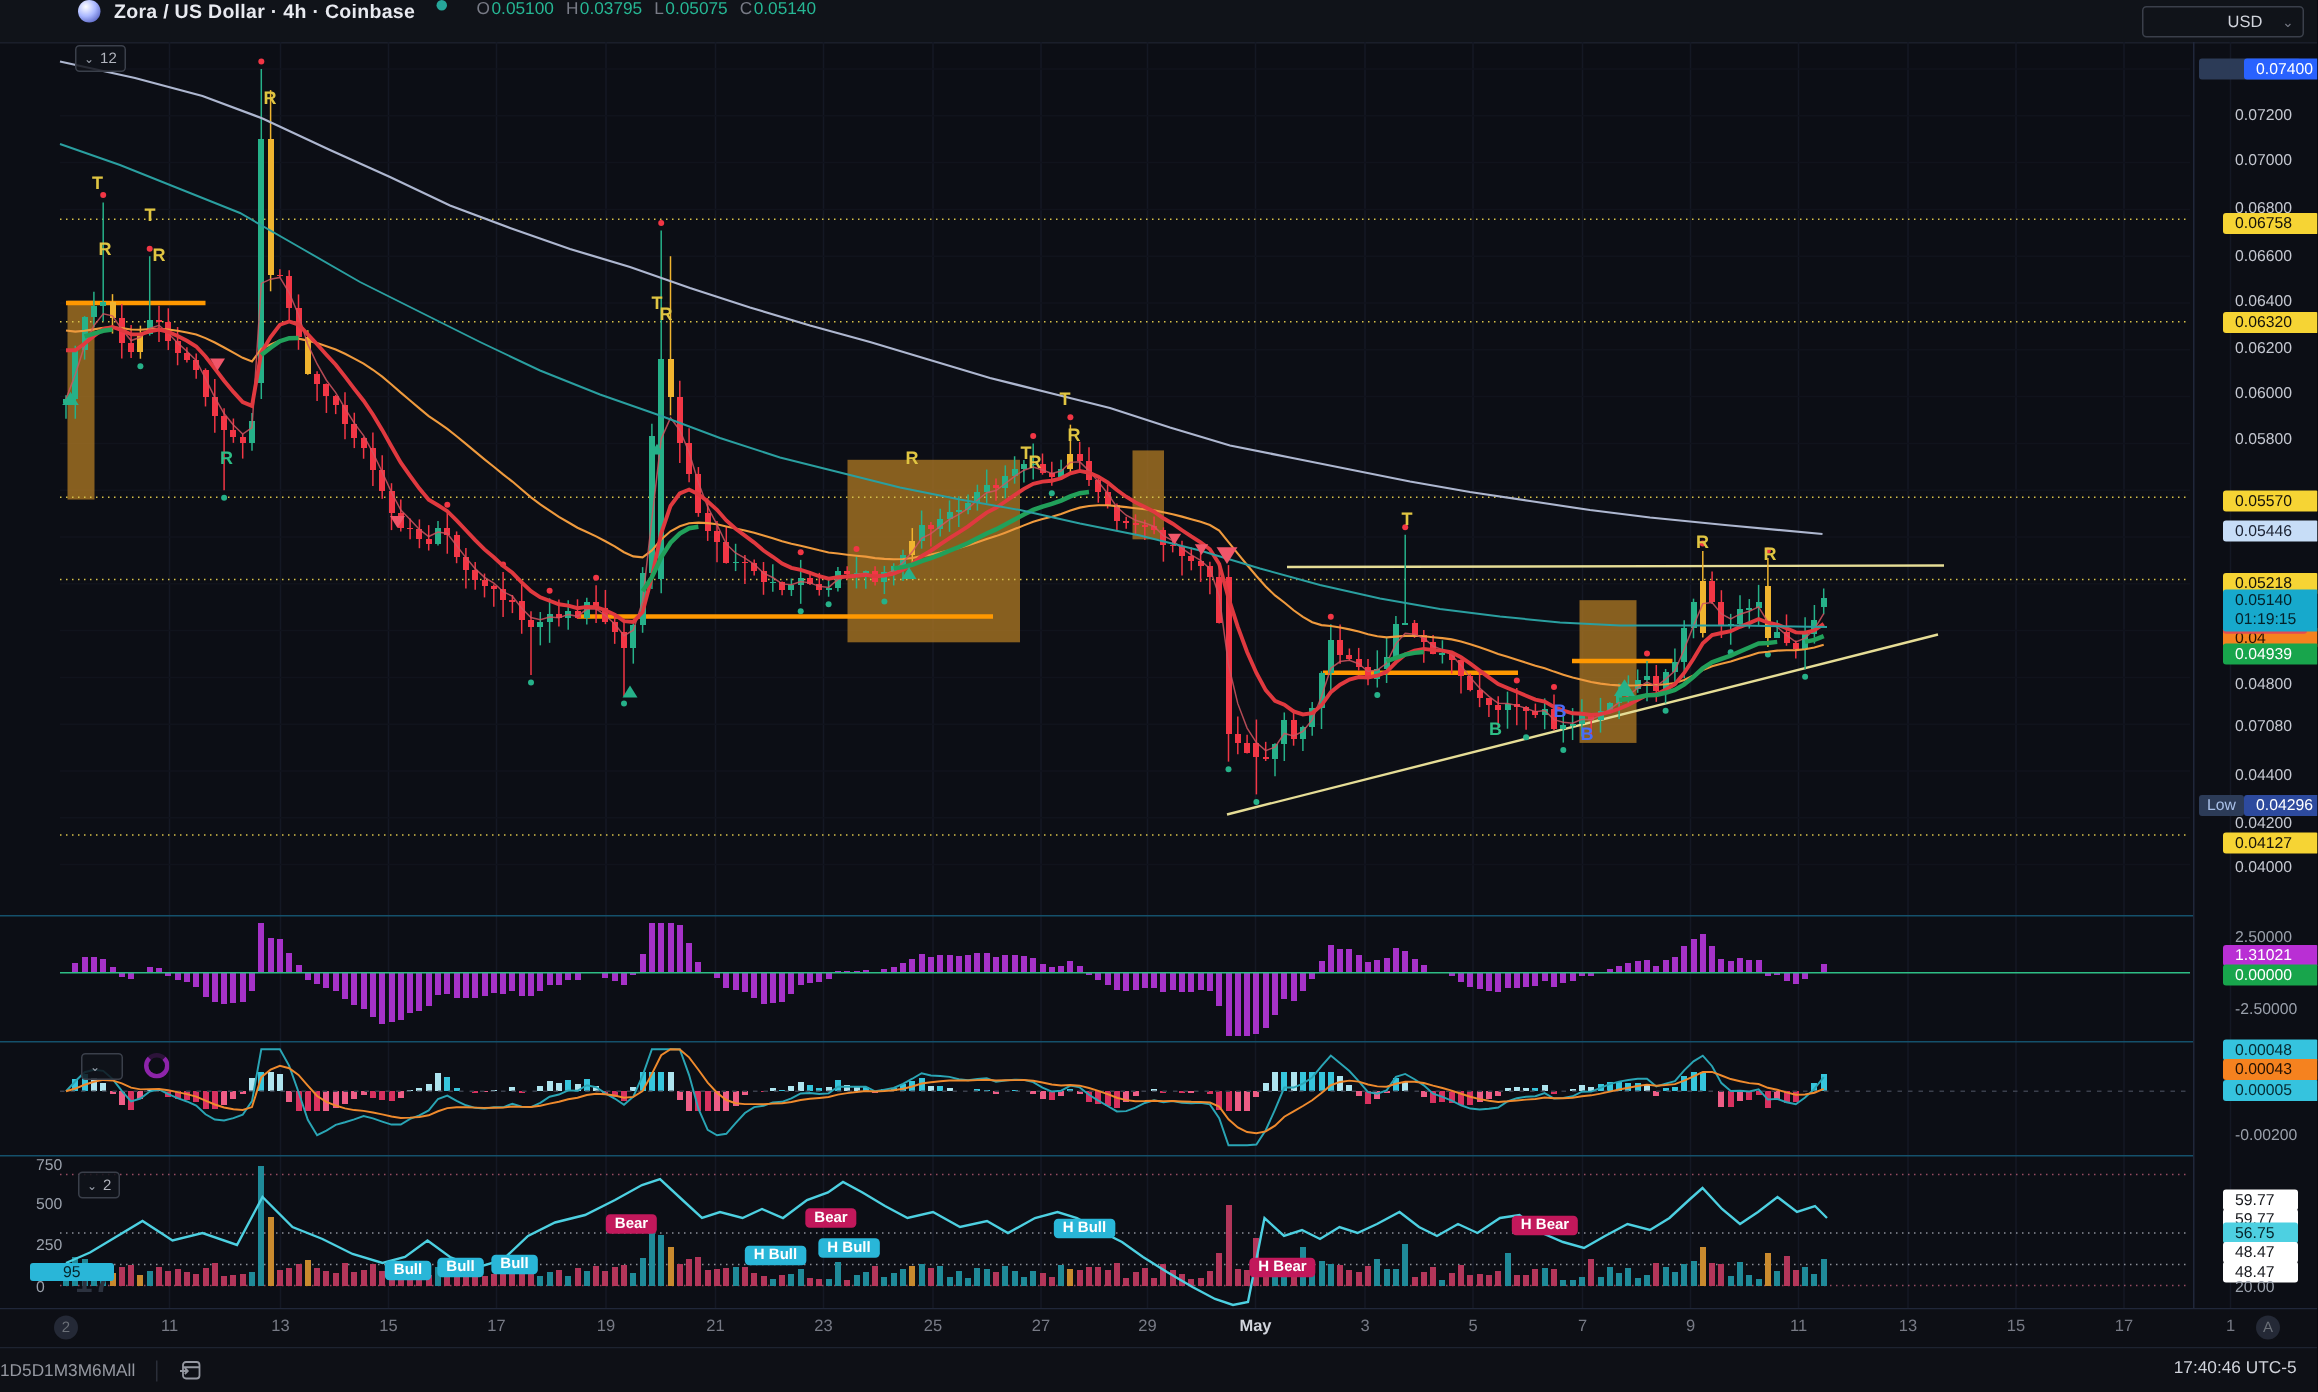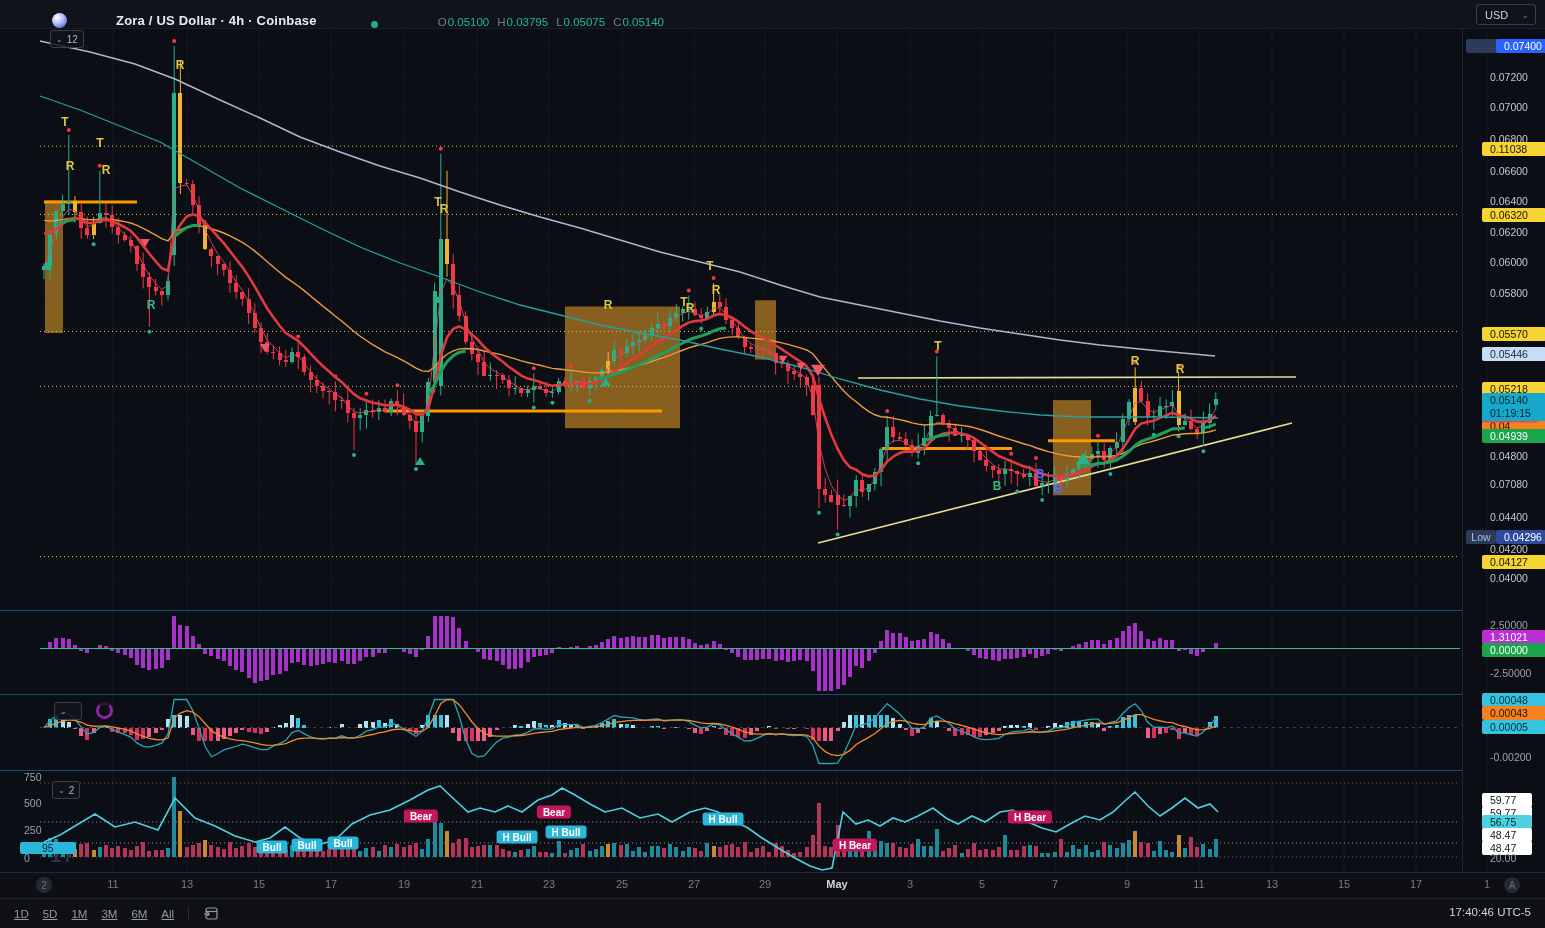--- a/index.html
+++ b/index.html
@@ -1,29 +1,29 @@
 <!DOCTYPE html>
 <html><head>
 <meta charset="utf-8">
 <style>
   html,body{margin:0;padding:0;background:#07080c;}
   #app{position:relative;width:1545px;height:928px;background:#0c0e15;overflow:hidden;
        font-family:"Liberation Sans",sans-serif;color:#d1d4dc;}
   
   #header{position:absolute;left:0;top:0;width:100%;height:28px;background:#101319;
-          display:flex;align-items:flex-end;border-bottom:1px solid #1a1e2a;gap:40px;}
+          display:flex;align-items:flex-start;border-bottom:1px solid #1a1e2a;}
   #logo{width:15px;height:15px;border-radius:50%;margin-left:52px;
         background:radial-gradient(circle at 35% 30%,#ffffff,#aab8ff 45%,#4a55b8 90%);}
   #title{margin-left:9px;font-size:13px;font-weight:700;color:#e8eaf0;letter-spacing:.2px;}
   #mkt-dot{width:7px;height:7px;border-radius:50%;background:#26a69a;margin-left:14px;}
   #ohlc{display:flex;margin-left:12px;font-size:11.5px;}
   #ohlc .k{color:#787b86;margin-left:8px;}
   #ohlc .v{color:#26b794;margin-left:1px;}
   #usd-box{position:absolute;right:9px;top:4px;width:58px;height:19px;border:1px solid #3a3f4a;
-           border-radius:3px;display:flex;align-items:center;font-size:11px;color:#d1d4dc;}
+           border-radius:3px;display:flex;align-items:center;font-size:11px;color:#d1d4dc;padding-left:48px;}
   #usd-box .lbl{margin-left:8px;}
   #usd-box .chev{margin-left:auto;margin-right:6px;color:#787b86;font-size:9px;}
   
   #plot{position:absolute;left:0;top:0;}
   
   .sep{position:absolute;left:0;width:1462px;height:1px;background:#14506b;}
   #axis-vline{position:absolute;left:1462px;top:28px;width:1px;height:844px;background:#20273a;}
   #time-hline{position:absolute;left:0;top:872px;width:1545px;height:1px;background:#20273a;}
   #tb-hline{position:absolute;left:0;top:898px;width:1545px;height:1px;background:#1d2330;}
   
@@ -64,21 +64,21 @@
   #watermark{position:absolute;left:50px;top:843px;font-size:21px;font-weight:900;color:#2c323f;letter-spacing:1px;}
   
   #time-axis{position:absolute;left:0;top:873px;width:1545px;height:25px;background:#0d0f15;}
   .tick{position:absolute;top:5px;transform:translateX(-50%);font-size:11px;color:#787b86;}
   .tick.major{color:#d1d4dc;font-weight:700;}
   .axbadge{position:absolute;top:4px;width:16px;height:16px;border-radius:50%;background:#242936;
            color:#6b7078;font-size:10px;display:flex;align-items:center;justify-content:center;}
   
   #toolbar{position:absolute;left:0;top:899px;width:1545px;height:29px;background:#0e1016;
            display:flex;align-items:center;font-size:11.5px;color:#9598a1;}
-  .tb-btn{margin-left:14px;cursor:default;text-decoration:underline;}
+  .tb-btn{margin-left:0;cursor:default;}
   #tb-sep{margin-left:14px;width:1px;height:14px;background:#2a2e39;}
   #cal-icon{margin-left:14px;display:flex;align-items:center;}
   #clock{position:absolute;right:14px;top:7px;font-size:11.5px;color:#d1d4dc;}
 </style>
 </head>
 <body>
 
 <div id="app">
 
   <div id="header">
@@ -1170,21 +1170,21 @@
     <span>2</span>
   </div>
   <div id="watermark">17</div>
 
   <div id="labels">
       <div class="hlword" style="top: 46px; padding-left: 40px;">High</div>
       <div class="chip hlval-high" style="top: 46px; left: 1496px; width: 44px;">0.07400</div>
       <div class="chip s-plain" style="top: 77px;">0.07200</div>
       <div class="chip s-plain" style="top: 107px;">0.07000</div>
       <div class="chip s-plain" style="top: 139px;">0.06800</div>
-      <div class="chip s-yellow" style="top: 149px;">0.11038</div>
+      <div class="chip s-yellow" style="top: 149px;">0.06758</div>
       <div class="chip s-plain" style="top: 171px;">0.06600</div>
       <div class="chip s-plain" style="top: 201px;">0.06400</div>
       <div class="chip s-yellow" style="top: 215px;">0.06320</div>
       <div class="chip s-plain" style="top: 232px;">0.06200</div>
       <div class="chip s-plain" style="top: 262px;">0.06000</div>
       <div class="chip s-plain" style="top: 293px;">0.05800</div>
       <div class="chip s-yellow" style="top: 334px;">0.05570</div>
       <div class="chip s-lightblue" style="top: 354px;">0.05446</div>
       <div class="chip s-yellow" style="top: 389px;">0.05218</div>
       <div class="chip s-sliver-orange" style="top: 425px;">0.04</div>

